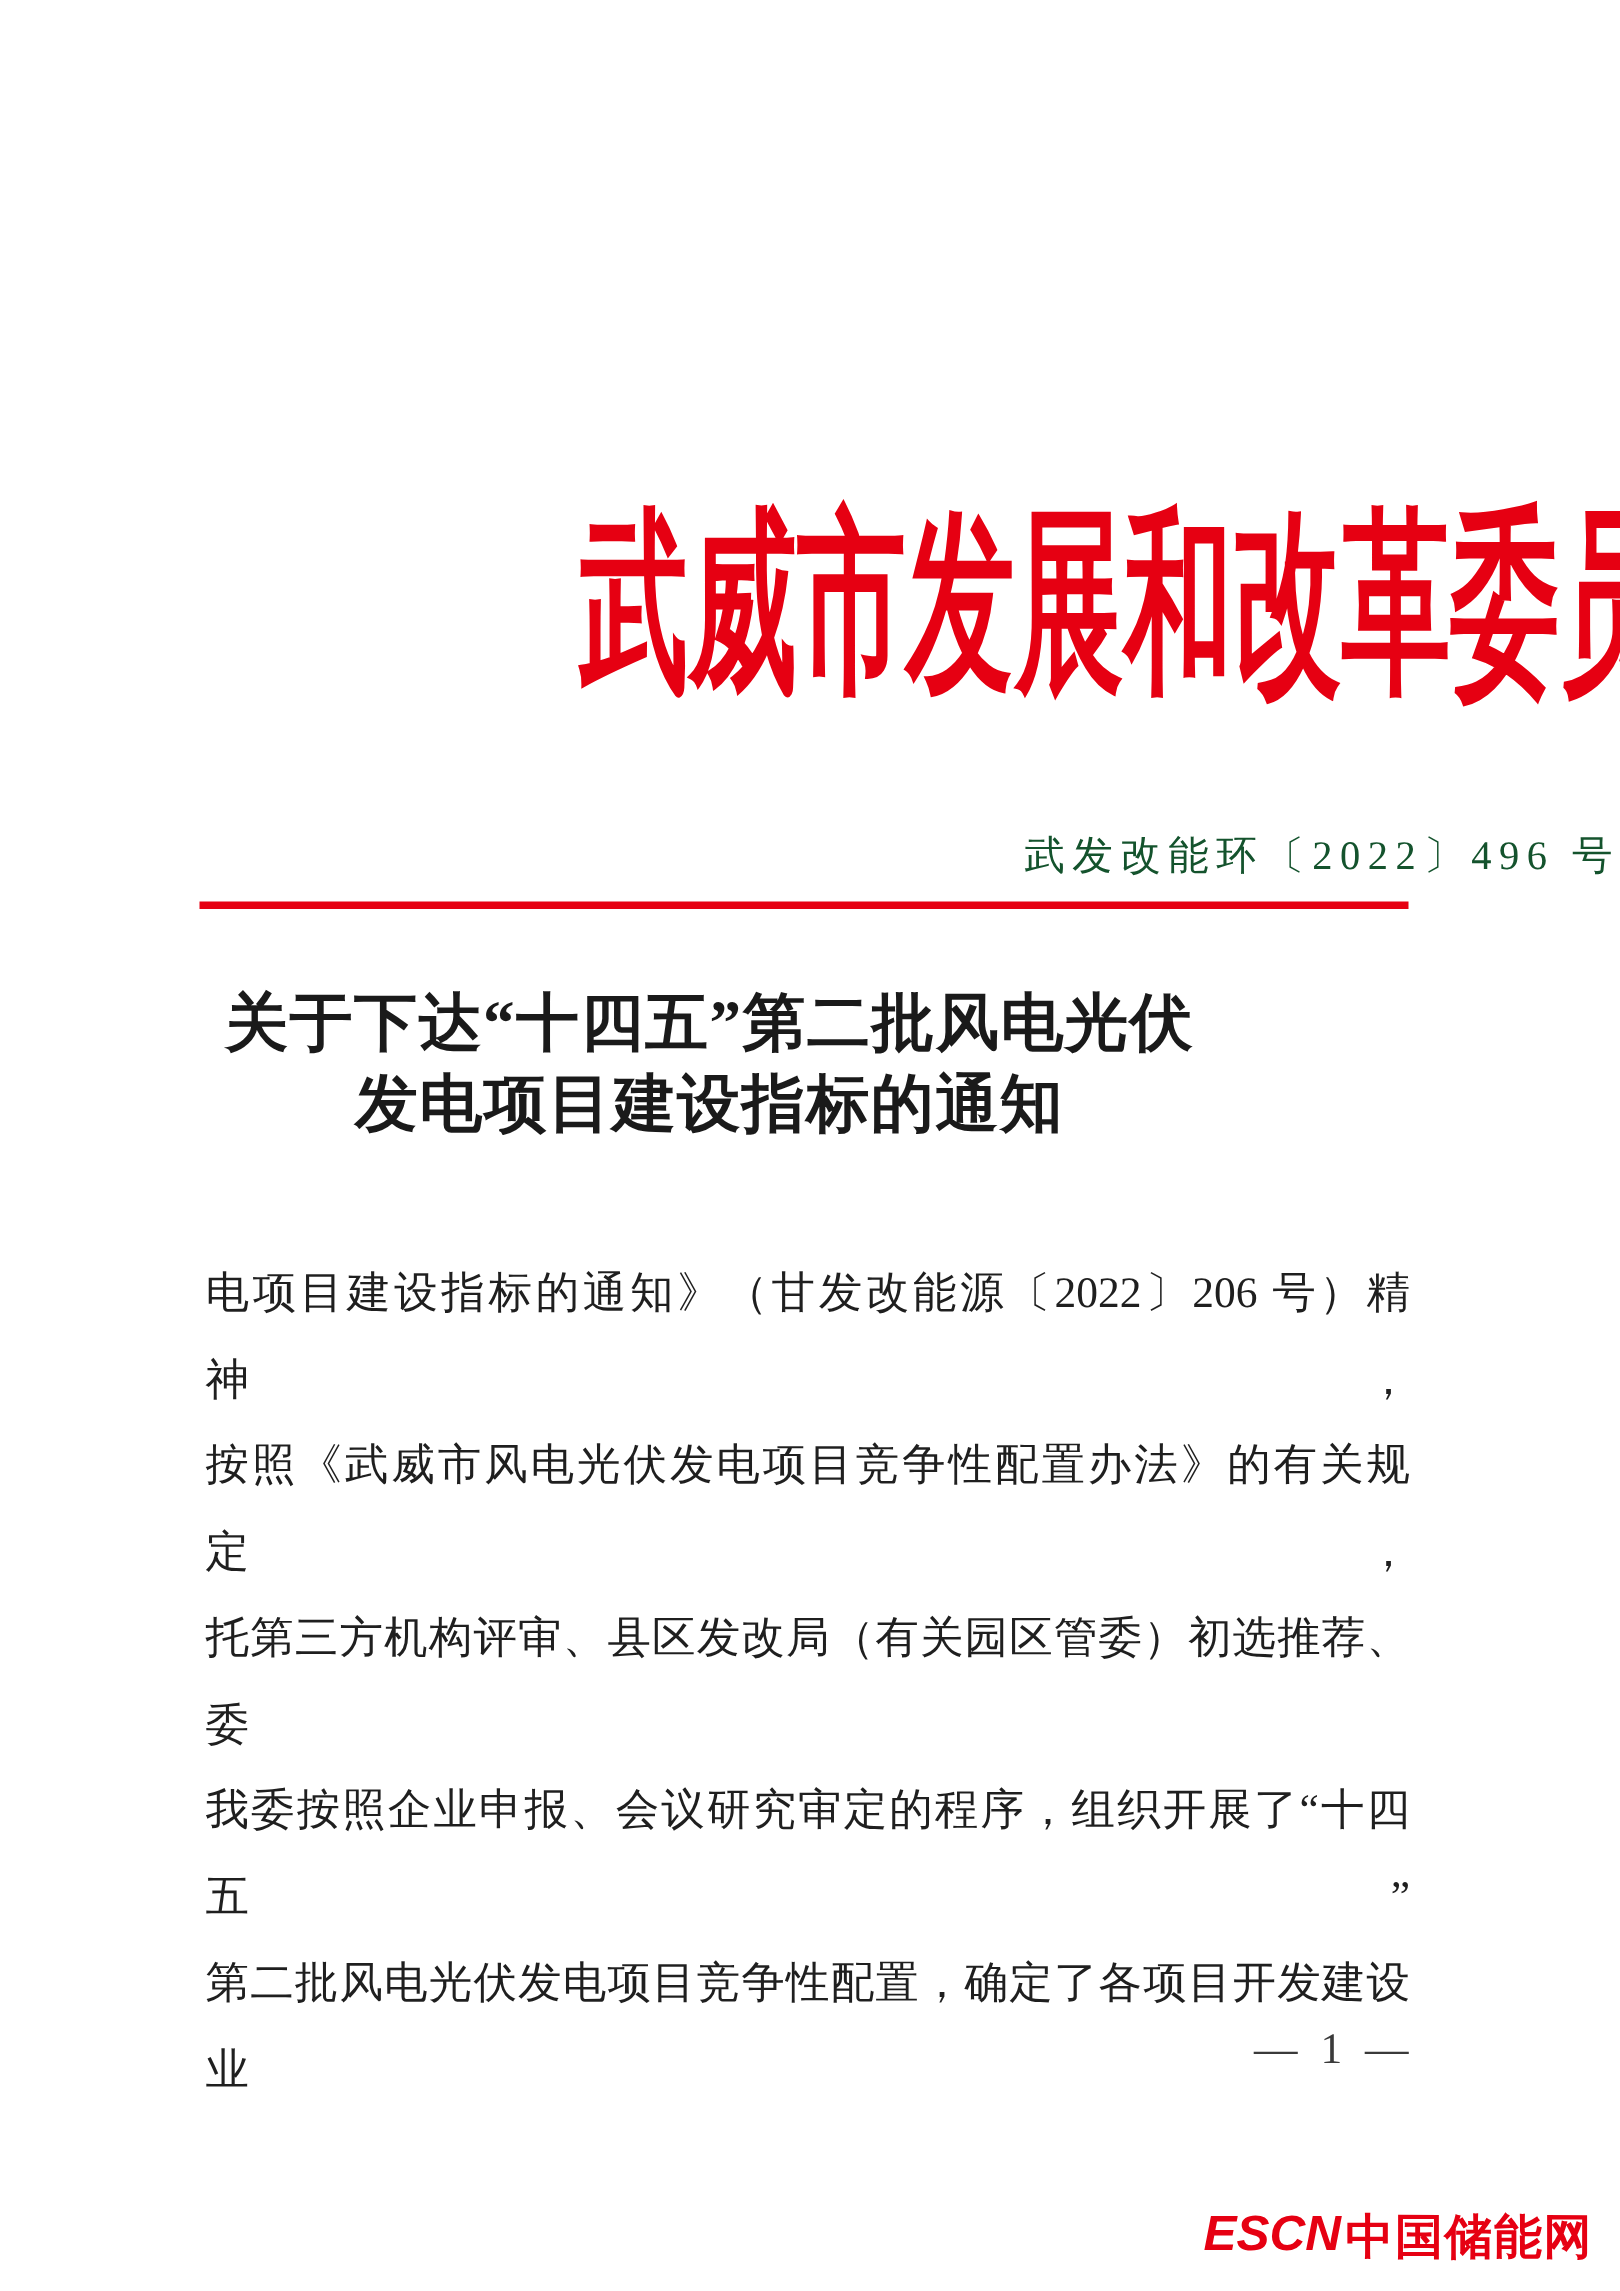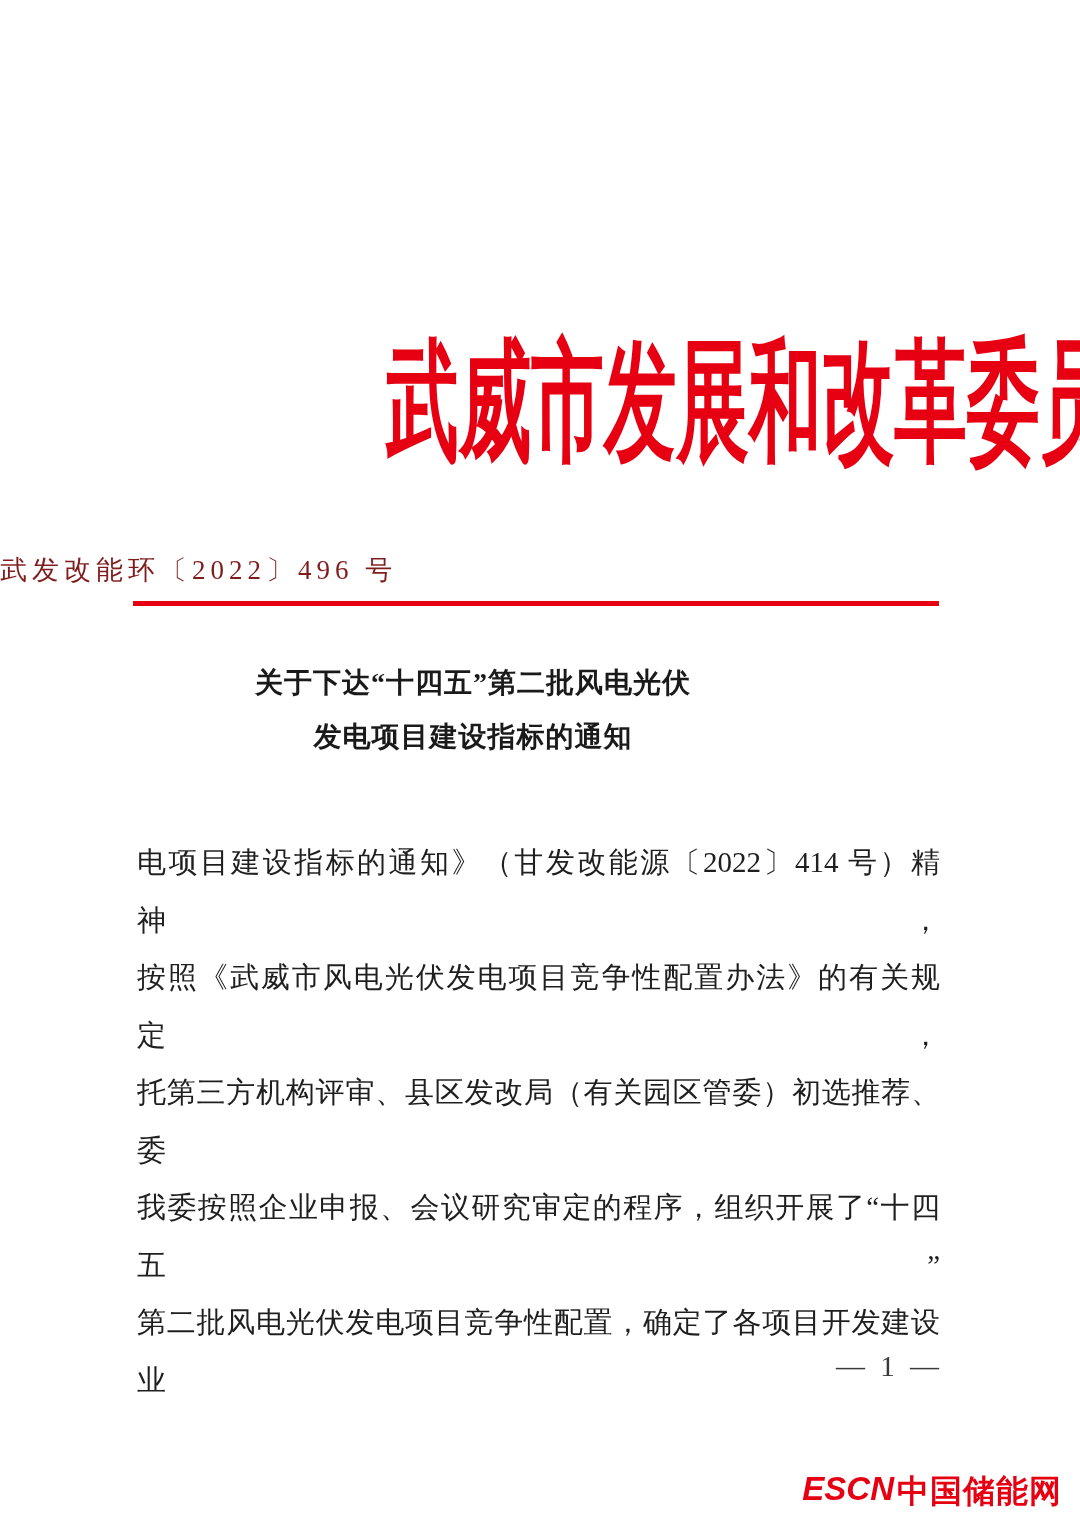--- a/index.html
+++ b/index.html
@@ -36,45 +36,45 @@
     transform-origin: 50% 50%;
     white-space: nowrap;
   }
 
   
   .doc-number {
     position: absolute;
     top: 552px;
     left: 0;
     width: 1080px;
-    text-align: left;
+    text-align: right;
     font-size: 27px;
     letter-spacing: 5px;
-    color: #7f1d1d;
+    color: #14532d;
   }
 
   
   .red-rule {
     position: absolute;
     top: 601px;
     left: 133px;
     width: 806px;
     height: 5px;
     background: #e60012;
   }
 
   
   .doc-title {
     position: absolute;
     top: 656px;
     left: 0;
     width: 946px;
     text-align: center;
     font-weight: bold;
-    font-size: 28px;
+    font-size: 42px;
     line-height: 54px;
     letter-spacing: 1px;
     color: #1a1a1a;
   }
 
   
   .body-block {
     position: absolute;
     top: 834px;
     left: 137px;
@@ -142,21 +142,21 @@
   <div class="doc-number">武发改能环〔2022〕496 号</div>
 
   <div class="red-rule"></div>
 
   <div class="doc-title">
     <div>关于下达“十四五”第二批风电光伏</div>
     <div>发电项目建设指标的通知</div>
   </div>
 
   <div class="body-block">
-    <div class="para-line">电项目建设指标的通知》（甘发改能源〔2022〕414 号）精神，</div>
+    <div class="para-line">电项目建设指标的通知》（甘发改能源〔2022〕206 号）精神，</div>
     <div class="para-line">按照《武威市风电光伏发电项目竞争性配置办法》的有关规定，</div>
     <div class="para-line">托第三方机构评审、县区发改局（有关园区管委）初选推荐、委</div>
     <div class="para-line">我委按照企业申报、会议研究审定的程序，组织开展了“十四五”</div>
     <div class="para-line">第二批风电光伏发电项目竞争性配置，确定了各项目开发建设业</div>
 
   </div>
 
   <div class="page-number">— 1 —</div>
 
   <div class="watermark">

